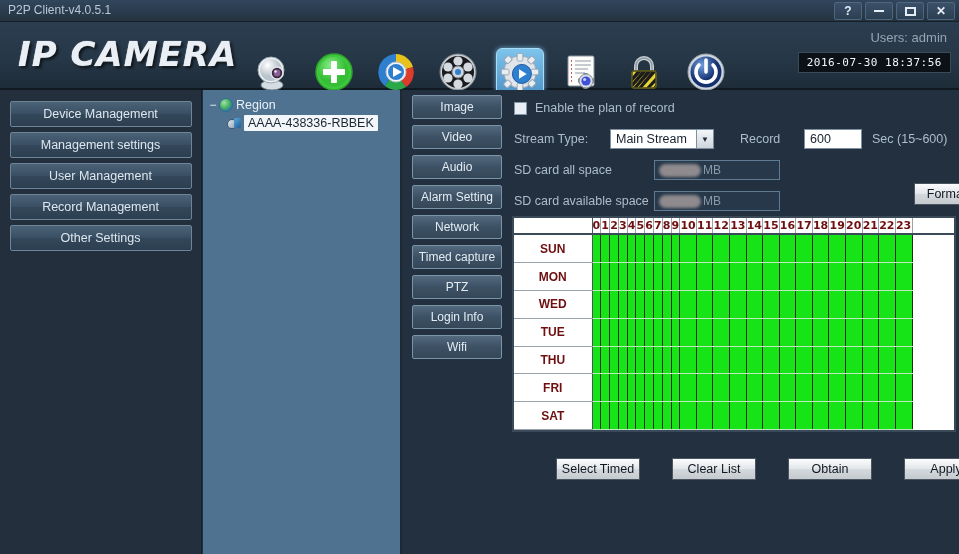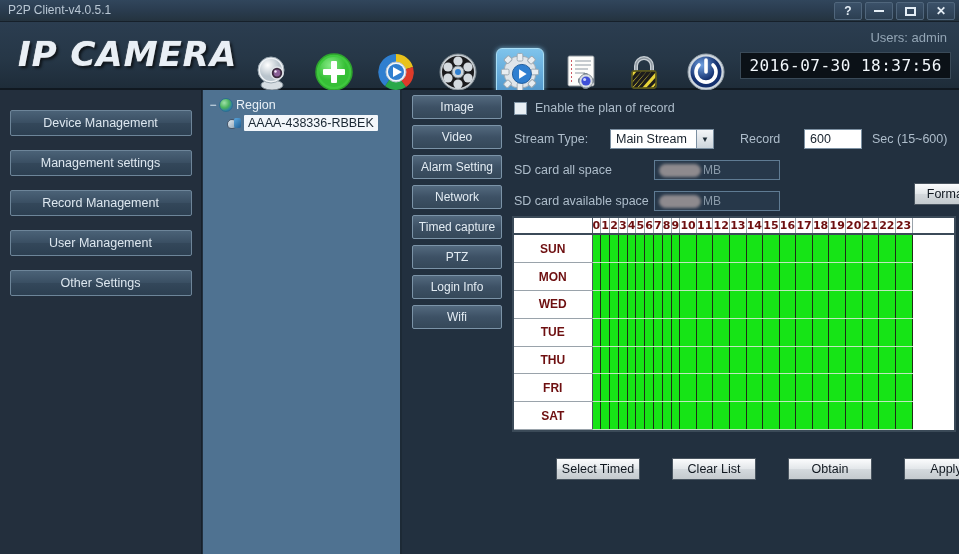--- a/index.html
+++ b/index.html
@@ -59,31 +59,31 @@
   }
   .users {
     position: absolute; right: 12px; top: 8px;
     font-size: 13px; color: #93a5b5;
   }
   .clock {
     position: absolute; right: 8px; top: 30px;
     background: #0b1117; border: 1px solid #3a4a58;
     padding: 3px 8px;
     font-family: "DejaVu Sans Mono", monospace;
-    font-size: 16px; color: #f2f7fb; letter-spacing: .5px;
+    font-size: 11px; color: #f2f7fb; letter-spacing: .5px;
   }
 
   
   .sidebar {
     position: absolute; left: 0; top: 90px; width: 202px; height: 464px;
     background: #232f3d; border-right: 1px solid #16202a;
     padding-top: 6px;
   }
   .sbtn {
-    width: 182px; height: 26px; margin: 14px auto;
+    width: 182px; height: 26px; margin: 5px auto;
     display: flex; align-items: center; justify-content: center;
     background: linear-gradient(to bottom, #4b6277 0%, #3a4f63 48%, #33475a 52%, #2c3f51 100%);
     border: 1px solid #6d8599; border-radius: 2px;
     color: #dde7ef; font-size: 12.5px; cursor: pointer;
   }
 
   
   .treepanel {
     position: absolute; left: 203px; top: 90px; width: 199px; height: 464px;
     background: #4f7291; border-right: 2px solid #1d2a36;
@@ -366,42 +366,43 @@
     </div>
   </div>
 
   <div class="users">Users: admin</div>
   <div class="clock">2016-07-30 18:37:56</div>
 </div>
 
 <div class="sidebar">
   <div class="sbtn">Device Management</div>
   <div class="sbtn">Management settings</div>
+  <div class="sbtn">User Management</div>
   <div class="sbtn">Record Management</div>
-  <div class="sbtn">User Management</div>
   <div class="sbtn">Other Settings</div>
 </div>
 
 <div class="treepanel">
   <div class="tree-row">
     <span class="expander">−</span>
     <span class="globe-ico"></span>
     <span class="node-label">Region</span>
   </div>
   <div class="tree-row child">
     <span class="cam-ico"></span>
     <span class="node-label selected">AAAA-438336-RBBEK</span>
   </div>
 </div>
 
 <div class="main">
 
   <div class="tabs">
     <div class="tabbtn">Image</div>
     <div class="tabbtn">Video</div>
+    <div class="tabbtn">Audio</div>
     <div class="tabbtn">Alarm Setting</div>
     <div class="tabbtn">Network</div>
     <div class="tabbtn">Timed capture</div>
     <div class="tabbtn">PTZ</div>
     <div class="tabbtn">Login Info</div>
     <div class="tabbtn">Wifi</div>
   </div>
 
   <div class="form">
     <div class="row">

